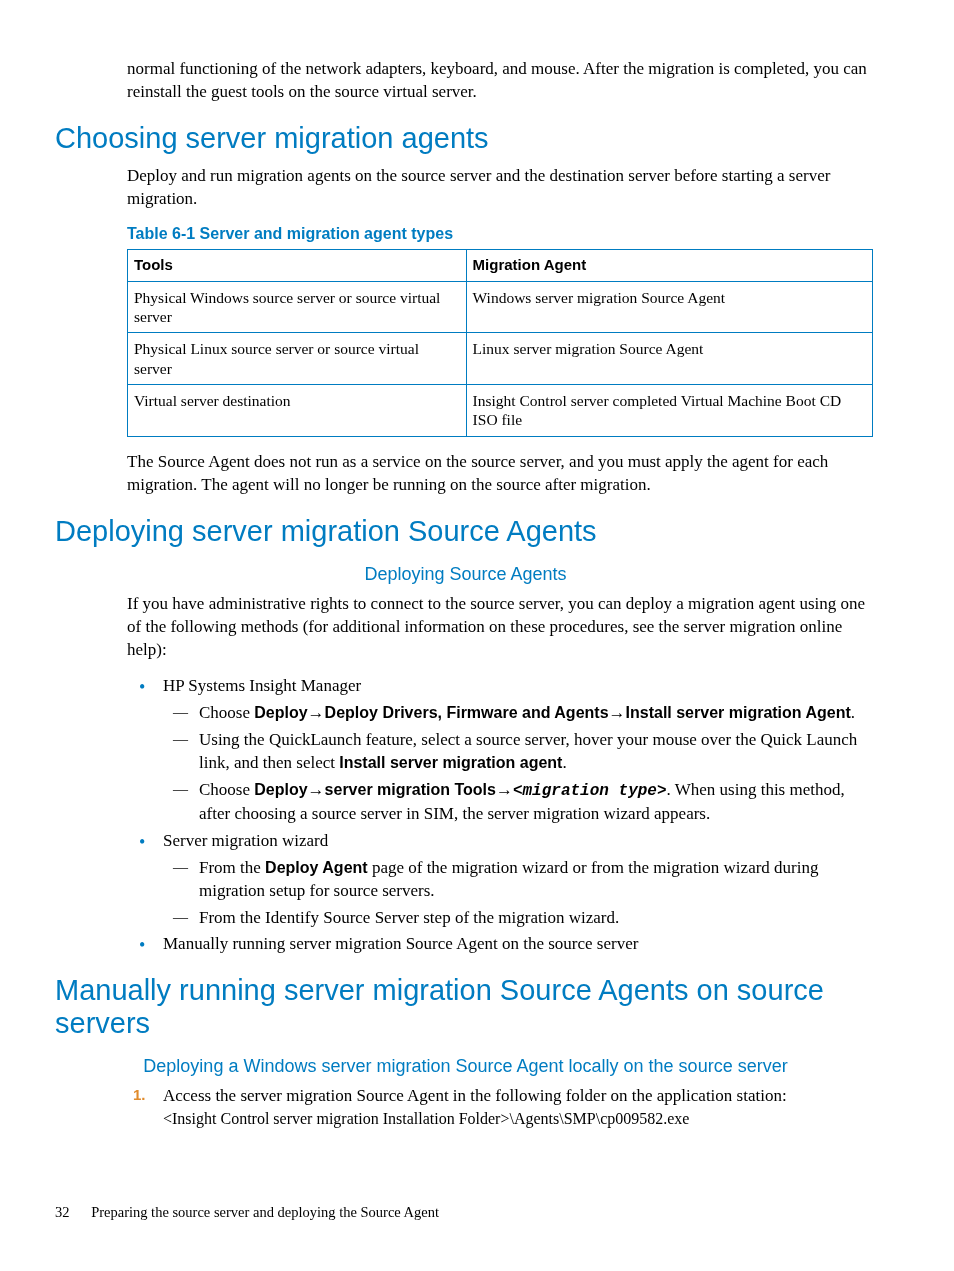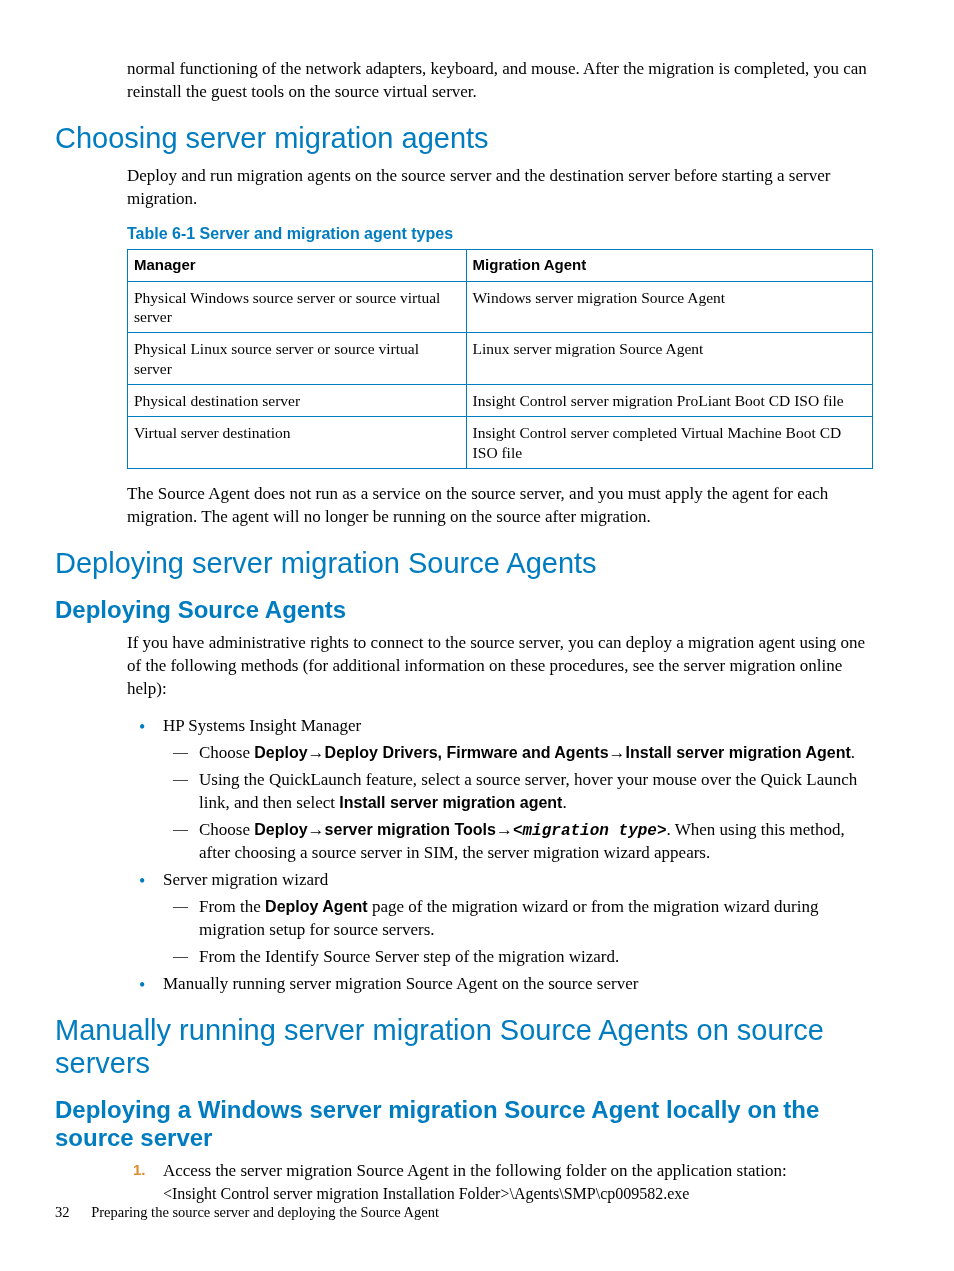--- a/index.html
+++ b/index.html
@@ -29,24 +29,25 @@
   }
   h1.section {
     font-family: "Trebuchet MS", "Segoe UI", Arial, sans-serif;
     font-weight: 300;
     color: #007cc1;
     font-size: 29px;
     margin: 18px 0 10px 0;
   }
   h2.subsection {
     font-family: "Trebuchet MS", "Segoe UI", Arial, sans-serif;
-    font-weight: 700;
-    color: #007cc1;
-    font-size: 24px;
+    font-weight: 400;
+    color: #007cc1;
+    font-size: 18px;
     margin: 16px 0 8px 0;
+    text-align: center;
   }
   .table-caption {
     font-family: Arial, Helvetica, sans-serif;
     font-weight: bold;
     color: #007cc1;
     font-size: 16px;
     margin: 10px 0 6px 72px;
   }
   table.agent-table {
     border-collapse: collapse;
@@ -149,36 +150,32 @@
 
   <p class="body-text">normal functioning of the network adapters, keyboard, and mouse. After the migration is completed, you can reinstall the guest tools on the source virtual server.</p>
 
   <h1 class="section">Choosing server migration agents</h1>
   <p class="body-text-indent">Deploy and run migration agents on the source server and the destination server before starting a server migration.</p>
 
   <div class="table-caption">Table 6-1 Server and migration agent types</div>
   <table class="agent-table">
     <thead>
       <tr>
-        <th>Manager</th>
+        <th>Tools</th>
         <th>Migration Agent</th>
       </tr>
     </thead>
     <tbody>
       <tr>
         <td>Physical Windows source server or source virtual server</td>
         <td>Windows server migration Source Agent</td>
       </tr>
       <tr>
         <td>Physical Linux source server or source virtual server</td>
         <td>Linux server migration Source Agent</td>
-      </tr>
-      <tr>
-        <td>Physical destination server</td>
-        <td>Insight Control server migration ProLiant Boot CD ISO file</td>
       </tr>
       <tr>
         <td>Virtual server destination</td>
         <td>Insight Control server completed Virtual Machine Boot CD ISO file</td>
       </tr>
     </tbody>
   </table>
 
   <p class="body-text-indent">The Source Agent does not run as a service on the source server, and you must apply the agent for each migration. The agent will no longer be running on the source after migration.</p>
 

